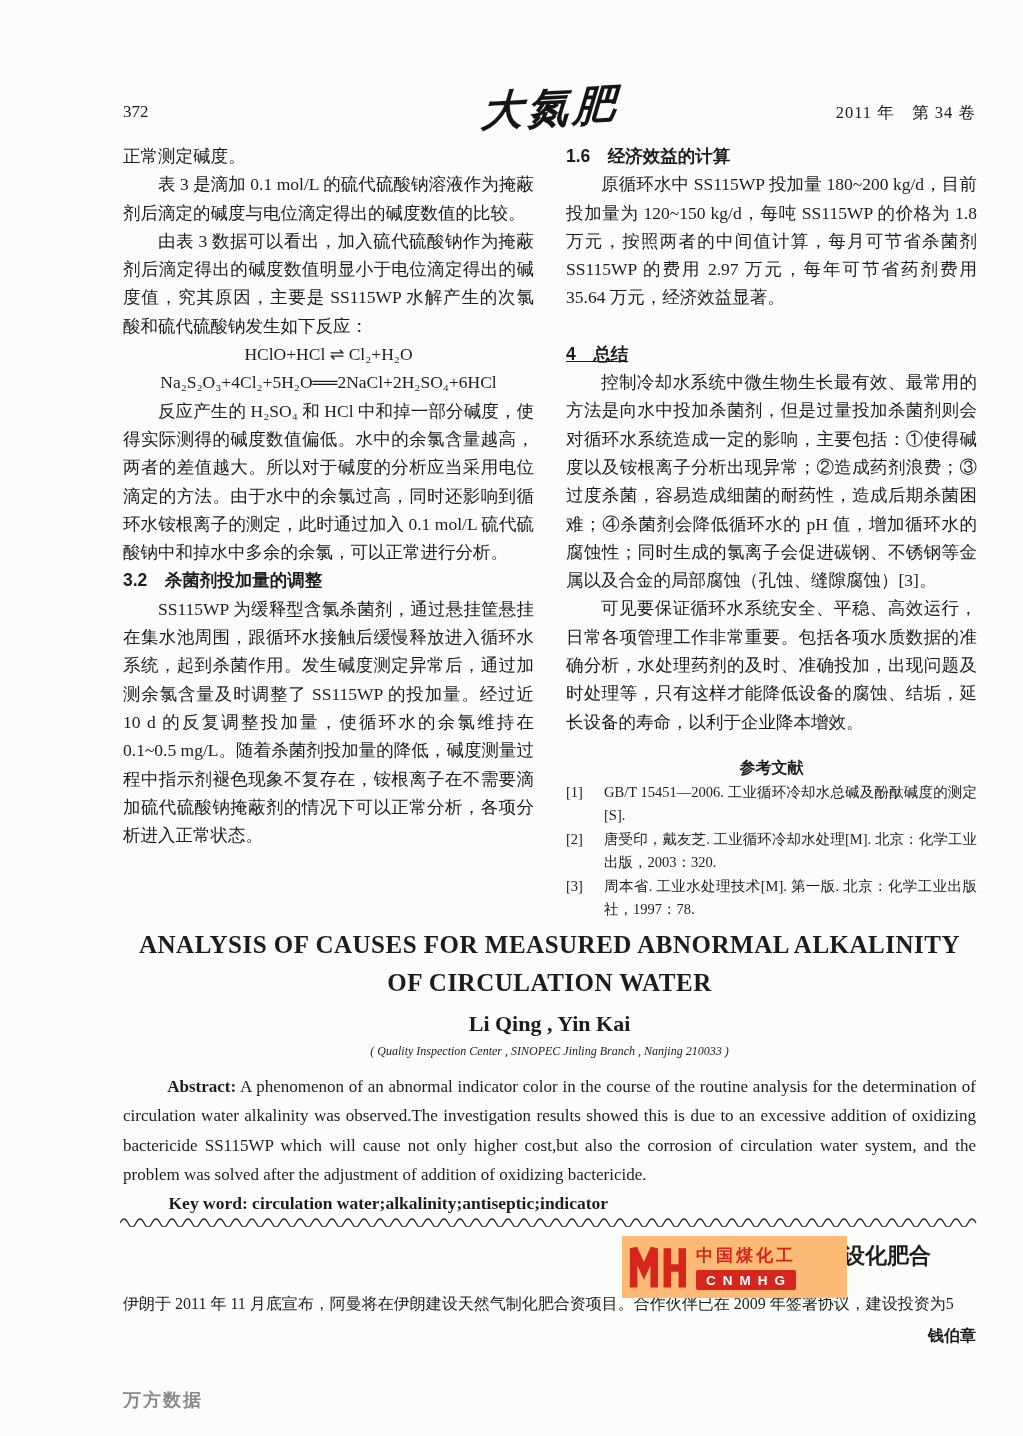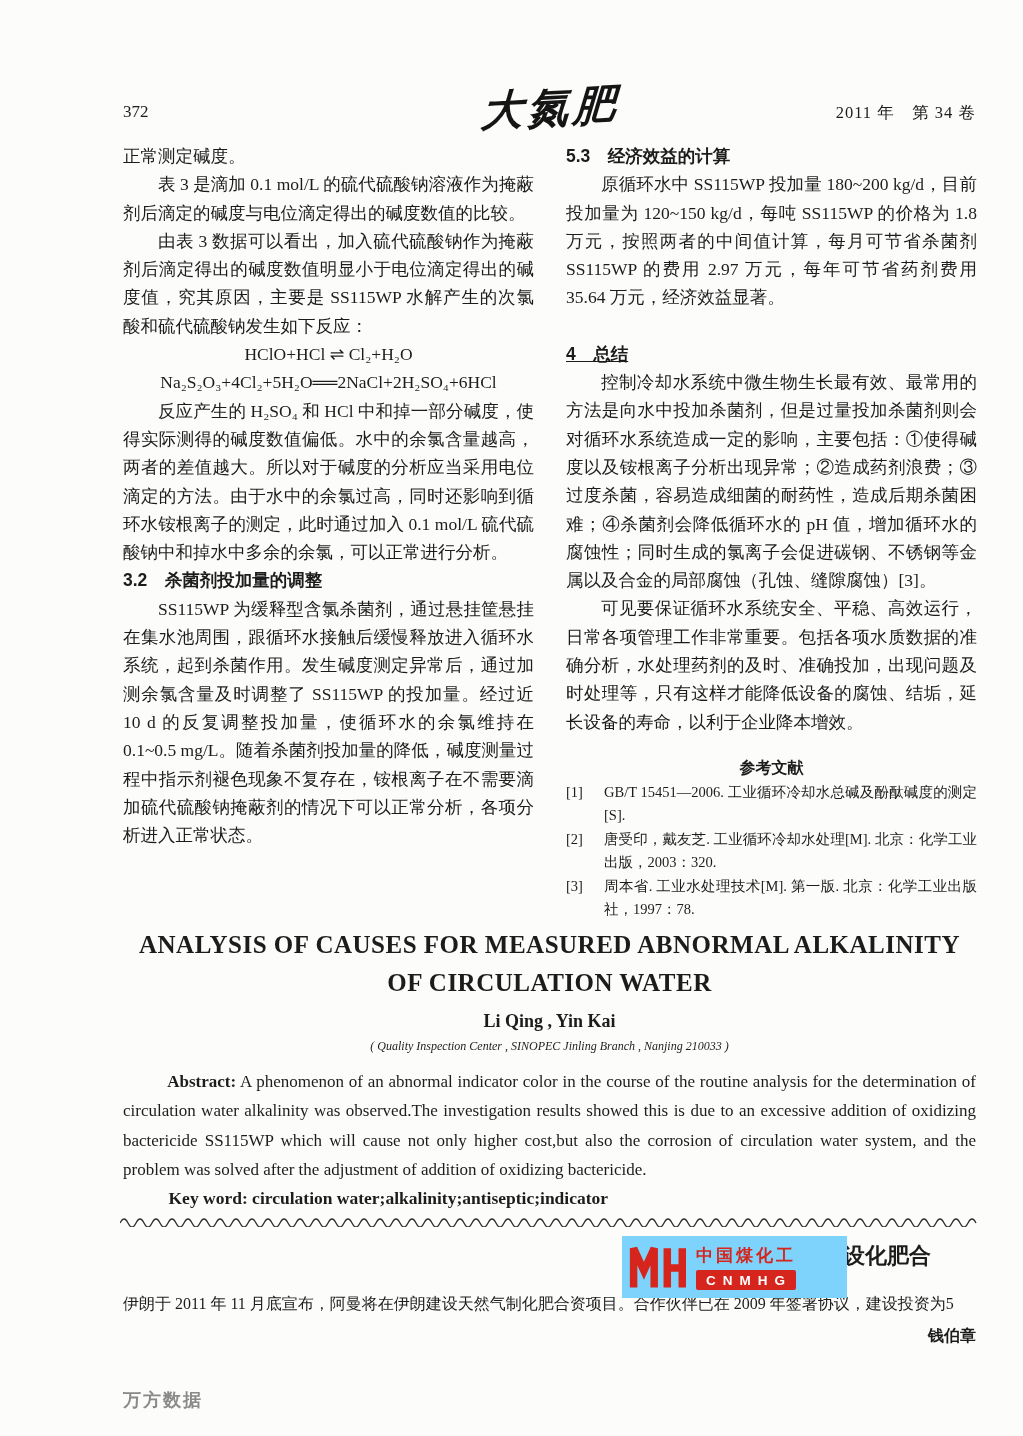--- a/index.html
+++ b/index.html
@@ -48,21 +48,21 @@
   }
   .ref { display: flex; font-size: 14.5px; line-height: 23.5px; }
   .ref-label { flex: 0 0 38px; }
   .ref-text  { flex: 1; text-align: justify; }
   
   .english { position: absolute; left: 123px; top: 926px; width: 853px; }
   .en-title {
     text-align: center; font-weight: bold; font-size: 25px;
     line-height: 38px; letter-spacing: 0.5px;
   }
-  .en-authors { text-align: center; font-weight: bold; font-size: 18px; margin-top: 9px; }
+  .en-authors { text-align: center; font-weight: bold; font-size: 22px; margin-top: 9px; }
   .en-affil   { text-align: center; font-style: italic; font-size: 12px; margin-top: 7px; }
   .en-abstract {
     margin: 13px 0 0 0; font-size: 17px; line-height: 29.3px;
     text-align: justify; text-indent: 2.6em;
   }
   .en-keyword { margin: 4px 0 0 0; font-size: 17.5px; text-indent: 2.6em; font-weight: bold; }
   .b { font-weight: bold; }
   
   .divider { position: absolute; left: 120px; top: 1213px; width: 860px; height: 14px; }
   
@@ -71,21 +71,21 @@
     text-align: right; font-weight: bold; font-size: 22px; line-height: 28px;
     font-family: Liberation Serif, serif;
     transform: translateX(-45px);
   }
   .news-body { margin: 18px 0 0 0; font-size: 16px; line-height: 32px; text-align: justify; }
   .news-line2 { display: flex; margin: 0; font-size: 16px; line-height: 32px; }
   .news-author { margin-left: auto; font-weight: bold; }
   
   .logo-box {
     position: absolute; left: 622px; top: 1236px; width: 225px; height: 62px;
-    background: #7dd3fc; display: flex; align-items: center; gap: 10px;
+    background: #fdba74; display: flex; align-items: center; gap: 10px;
     padding: 2px 6px; box-sizing: border-box; z-index: 5;
   }
   .logo-text { display: flex; flex-direction: column; }
   .logo-cn {
     color: #d5251c; font-weight: bold; font-size: 17px; letter-spacing: 3px;
     font-family: "Liberation Sans", sans-serif;
   }
   .logo-en {
     margin-top: 3px; background: #d5251c; color: #ffffff; font-weight: bold;
     font-size: 13.5px; letter-spacing: 7px; padding: 3px 4px 2px 10px;
@@ -113,21 +113,21 @@
     <p class="body">表 3 是滴加 0.1 mol/L 的硫代硫酸钠溶液作为掩蔽剂后滴定的碱度与电位滴定得出的碱度数值的比较。</p>
     <p class="body">由表 3 数据可以看出，加入硫代硫酸钠作为掩蔽剂后滴定得出的碱度数值明显小于电位滴定得出的碱度值，究其原因，主要是 SS115WP 水解产生的次氯酸和硫代硫酸钠发生如下反应：</p>
     <p class="body eq">HClO+HCl ⇌ Cl₂+H₂O</p>
     <p class="body eq">Na₂S₂O₃+4Cl₂+5H₂O══2NaCl+2H₂SO₄+6HCl</p>
     <p class="body">反应产生的 H₂SO₄ 和 HCl 中和掉一部分碱度，使得实际测得的碱度数值偏低。水中的余氯含量越高，两者的差值越大。所以对于碱度的分析应当采用电位滴定的方法。由于水中的余氯过高，同时还影响到循环水铵根离子的测定，此时通过加入 0.1 mol/L 硫代硫酸钠中和掉水中多余的余氯，可以正常进行分析。</p>
     <h3 class="sec">3.2　杀菌剂投加量的调整</h3>
     <p class="body">SS115WP 为缓释型含氯杀菌剂，通过悬挂筐悬挂在集水池周围，跟循环水接触后缓慢释放进入循环水系统，起到杀菌作用。发生碱度测定异常后，通过加测余氯含量及时调整了 SS115WP 的投加量。经过近 10 d 的反复调整投加量，使循环水的余氯维持在 0.1~0.5 mg/L。随着杀菌剂投加量的降低，碱度测量过程中指示剂褪色现象不复存在，铵根离子在不需要滴加硫代硫酸钠掩蔽剂的情况下可以正常分析，各项分析进入正常状态。</p>
   </div>
 
   <div class="col col-right">
-    <h3 class="sec">5.3　经济效益的计算</h3>
+    <h3 class="sec">1.6　经济效益的计算</h3>
     <p class="body">原循环水中 SS115WP 投加量 180~200 kg/d，目前投加量为 120~150 kg/d，每吨 SS115WP 的价格为 1.8 万元，按照两者的中间值计算，每月可节省杀菌剂 SS115WP 的费用 2.97 万元，每年可节省药剂费用 35.64 万元，经济效益显著。</p>
     <h3 class="sec gap">4　总结</h3>
     <p class="body">控制冷却水系统中微生物生长最有效、最常用的方法是向水中投加杀菌剂，但是过量投加杀菌剂则会对循环水系统造成一定的影响，主要包括：①使得碱度以及铵根离子分析出现异常；②造成药剂浪费；③过度杀菌，容易造成细菌的耐药性，造成后期杀菌困难；④杀菌剂会降低循环水的 pH 值，增加循环水的腐蚀性；同时生成的氯离子会促进碳钢、不锈钢等金属以及合金的局部腐蚀（孔蚀、缝隙腐蚀）[3]。</p>
     <p class="body">可见要保证循环水系统安全、平稳、高效运行，日常各项管理工作非常重要。包括各项水质数据的准确分析，水处理药剂的及时、准确投加，出现问题及时处理等，只有这样才能降低设备的腐蚀、结垢，延长设备的寿命，以利于企业降本增效。</p>
     <div class="ref-title">参考文献</div>
     <div class="ref">
       <span class="ref-label">[1]</span>
       <span class="ref-text">GB/T 15451—2006. 工业循环冷却水总碱及酚酞碱度的测定[S].</span>
     </div>
     <div class="ref">

